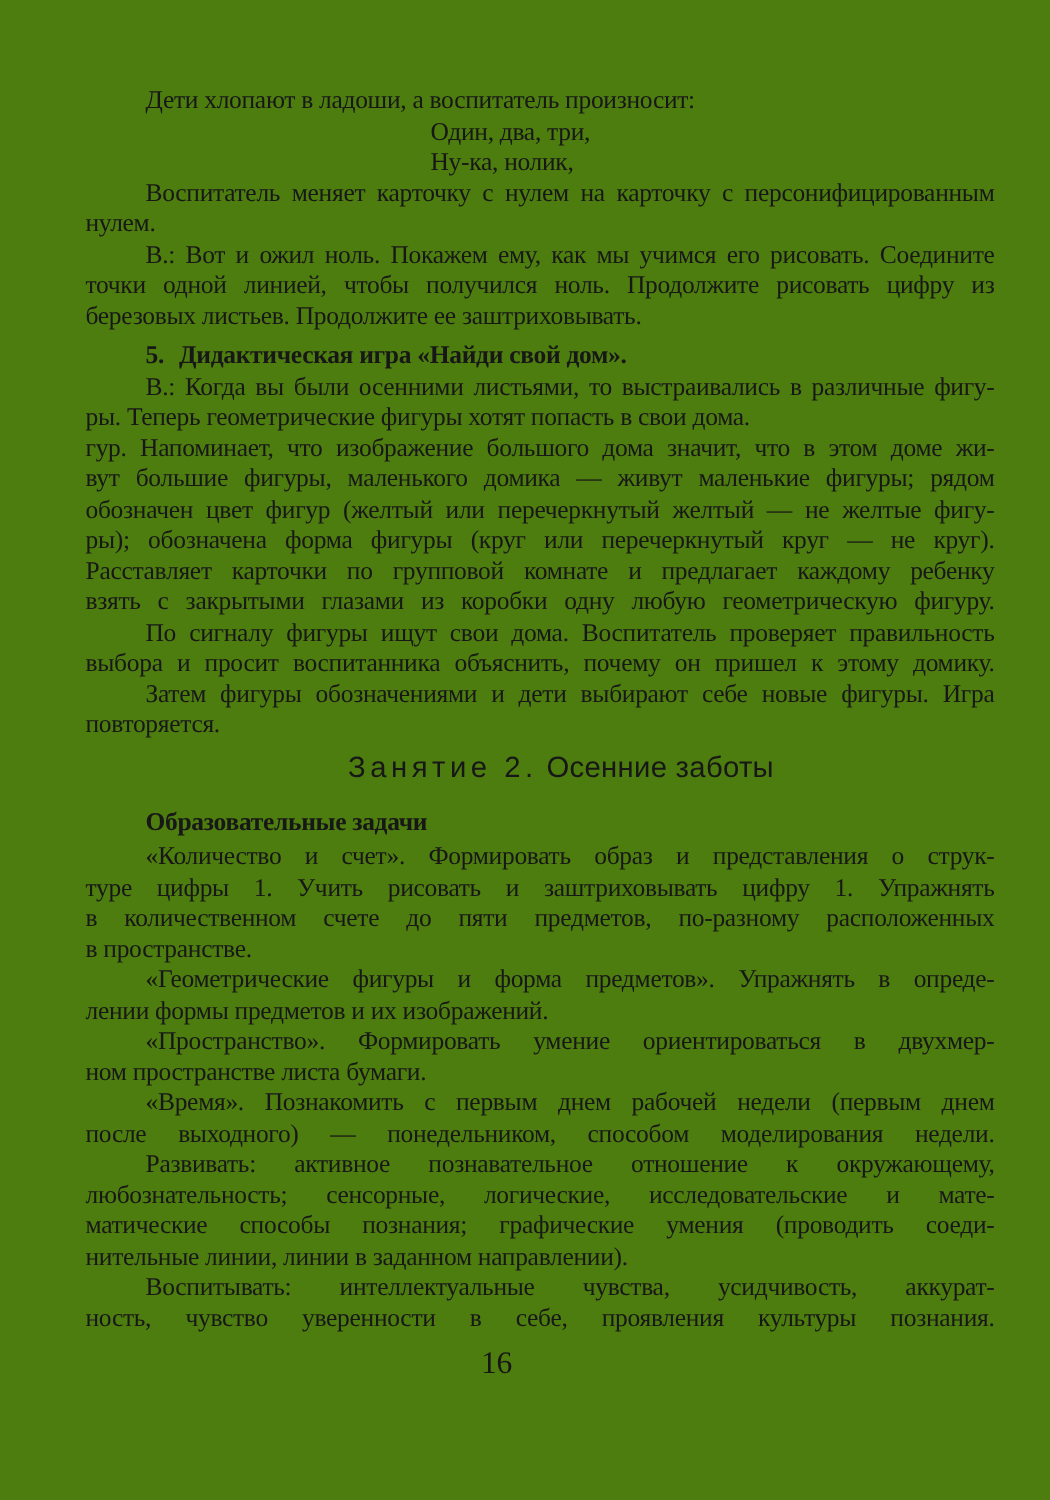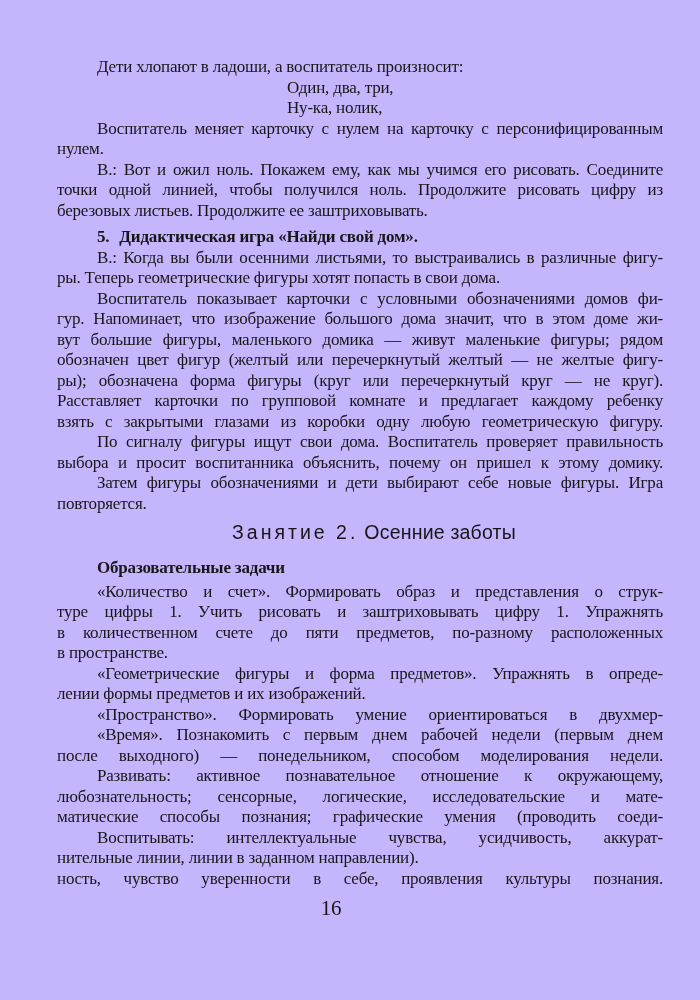--- a/index.html
+++ b/index.html
@@ -1,21 +1,21 @@
 <!DOCTYPE html>
 <html><head>
 <meta charset="utf-8">
 <style>
   html, body { margin: 0; padding: 0; background: #ffffff; }
   .page {
     position: relative;
     box-sizing: border-box;
     width: 700px;
     height: 1000px;
-    background: #c4b5fd;
+    background: #4d7c0f;
     color: #171717;
     font-family: "Liberation Serif", serif;
     padding: 57px 37px 0 57px;
     overflow: hidden;
   }
   .line {
     font-size: 17px;
     line-height: 20.5px;
     letter-spacing: -0.2px;
   }
@@ -66,21 +66,20 @@
       <div class="line">березовых листьев. Продолжите ее заштриховывать.</div>
     </div>
 
   <div class="line h-game ind">
     <span class="gnum">5.</span><span>Дидактическая игра «Найди свой дом».</span>
   </div>
 
   <div>
       <div class="line ind just">В.: Когда вы были осенними листьями, то выстраивались в различные фигу-</div>
       <div class="line">ры. Теперь геометрические фигуры хотят попасть в свои дома.</div>
-      <div class="line ind just">Воспитатель показывает карточки с условными обозначениями домов фи-</div>
       <div class="line just">гур. Напоминает, что изображение большого дома значит, что в этом доме жи-</div>
       <div class="line just">вут большие фигуры, маленького домика — живут маленькие фигуры; рядом</div>
       <div class="line just">обозначен цвет фигур (желтый или перечеркнутый желтый — не желтые фигу-</div>
       <div class="line just">ры); обозначена форма фигуры (круг или перечеркнутый круг — не круг).</div>
       <div class="line just">Расставляет карточки по групповой комнате и предлагает каждому ребенку</div>
       <div class="line just">взять с закрытыми глазами из коробки одну любую геометрическую фигуру.</div>
       <div class="line ind just">По сигналу фигуры ищут свои дома. Воспитатель проверяет правильность</div>
       <div class="line just">выбора и просит воспитанника объяснить, почему он пришел к этому домику.</div>
       <div class="line ind just">Затем фигуры обозначениями и дети выбирают себе новые фигуры. Игра</div>
       <div class="line">повторяется.</div>
@@ -93,25 +92,26 @@
   <div class="line h-tasks ind">Образовательные задачи</div>
 
   <div>
       <div class="line ind just">«Количество и счет». Формировать образ и представления о струк-</div>
       <div class="line just">туре цифры 1. Учить рисовать и заштриховывать цифру 1. Упражнять</div>
       <div class="line just">в количественном счете до пяти предметов, по-разному расположенных</div>
       <div class="line">в пространстве.</div>
       <div class="line ind just">«Геометрические фигуры и форма предметов». Упражнять в опреде-</div>
       <div class="line">лении формы предметов и их изображений.</div>
       <div class="line ind just">«Пространство». Формировать умение ориентироваться в двухмер-</div>
+      <div class="line">ном пространстве листа бумаги.</div>
       <div class="line ind just">«Время». Познакомить с первым днем рабочей недели (первым днем</div>
       <div class="line just">после выходного) — понедельником, способом моделирования недели.</div>
       <div class="line ind just">Развивать: активное познавательное отношение к окружающему,</div>
       <div class="line just">любознательность; сенсорные, логические, исследовательские и мате-</div>
       <div class="line just">матические способы познания; графические умения (проводить соеди-</div>
+      <div class="line">нительные линии, линии в заданном направлении).</div>
       <div class="line ind just">Воспитывать: интеллектуальные чувства, усидчивость, аккурат-</div>
-      <div class="line">нительные линии, линии в заданном направлении).</div>
       <div class="line just">ность, чувство уверенности в себе, проявления культуры познания.</div>
     </div>
 
   <div class="line pagenum">16</div>
 
 </div>
 
 </body></html>

